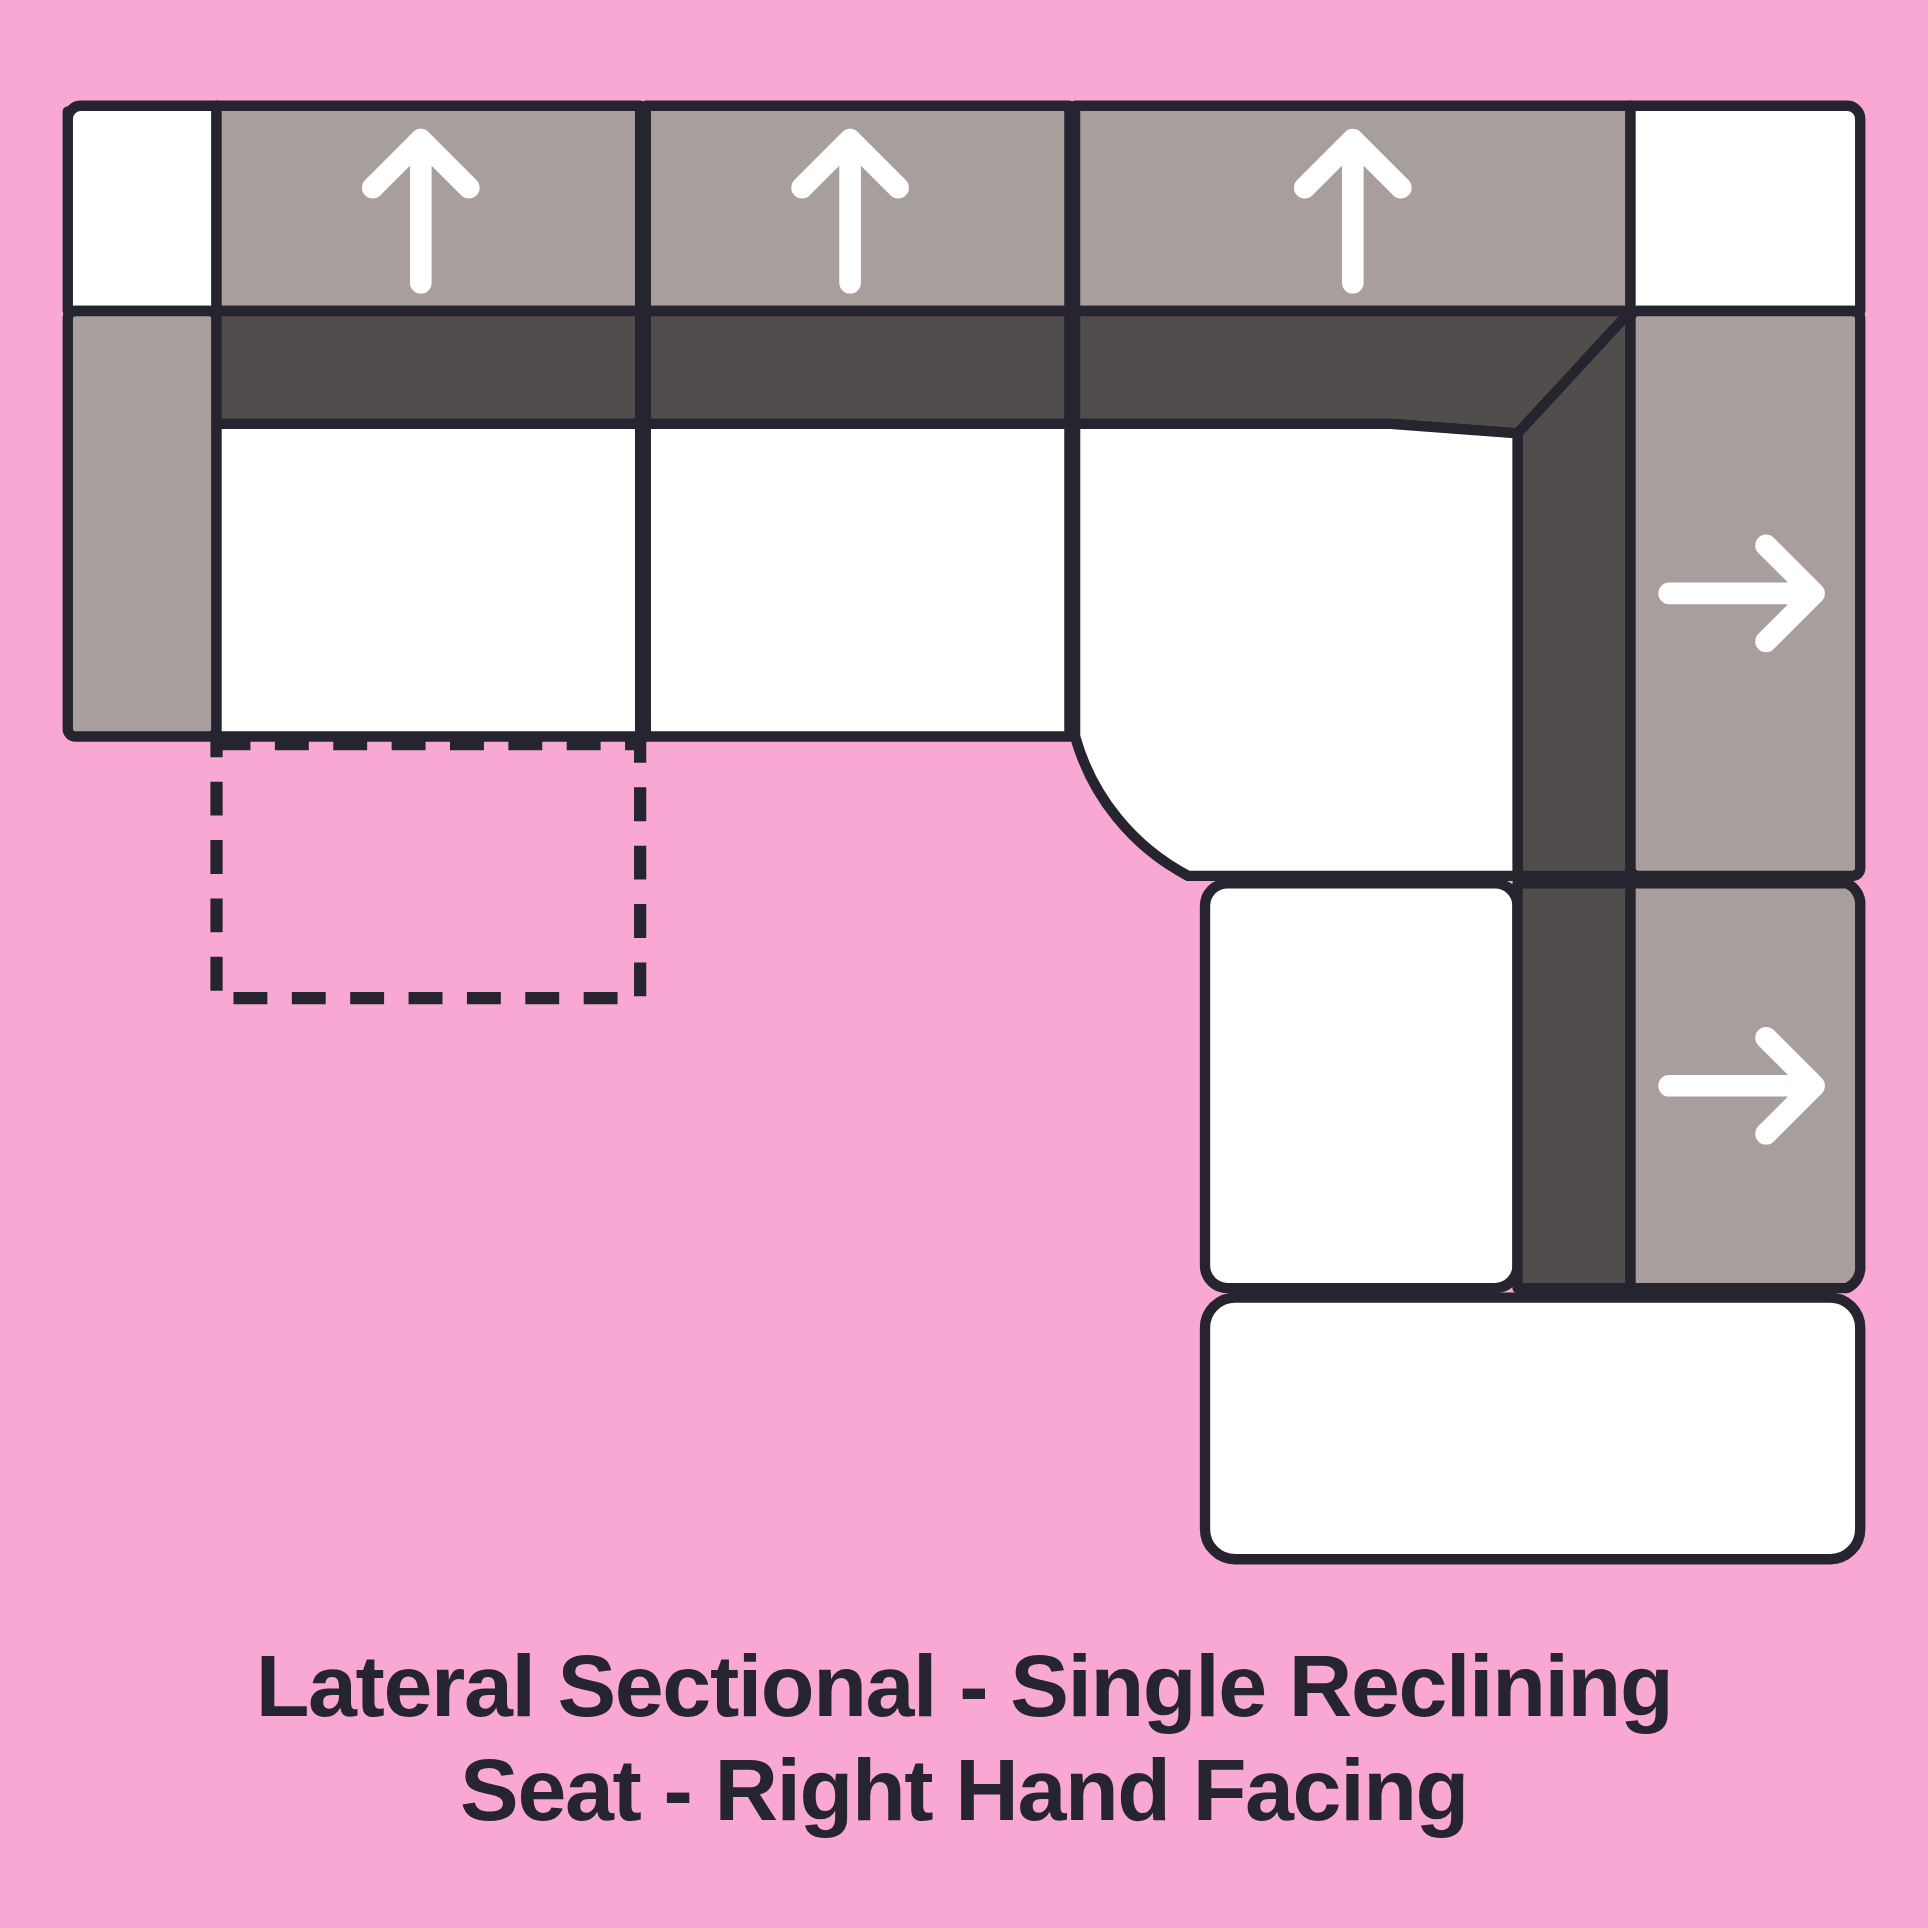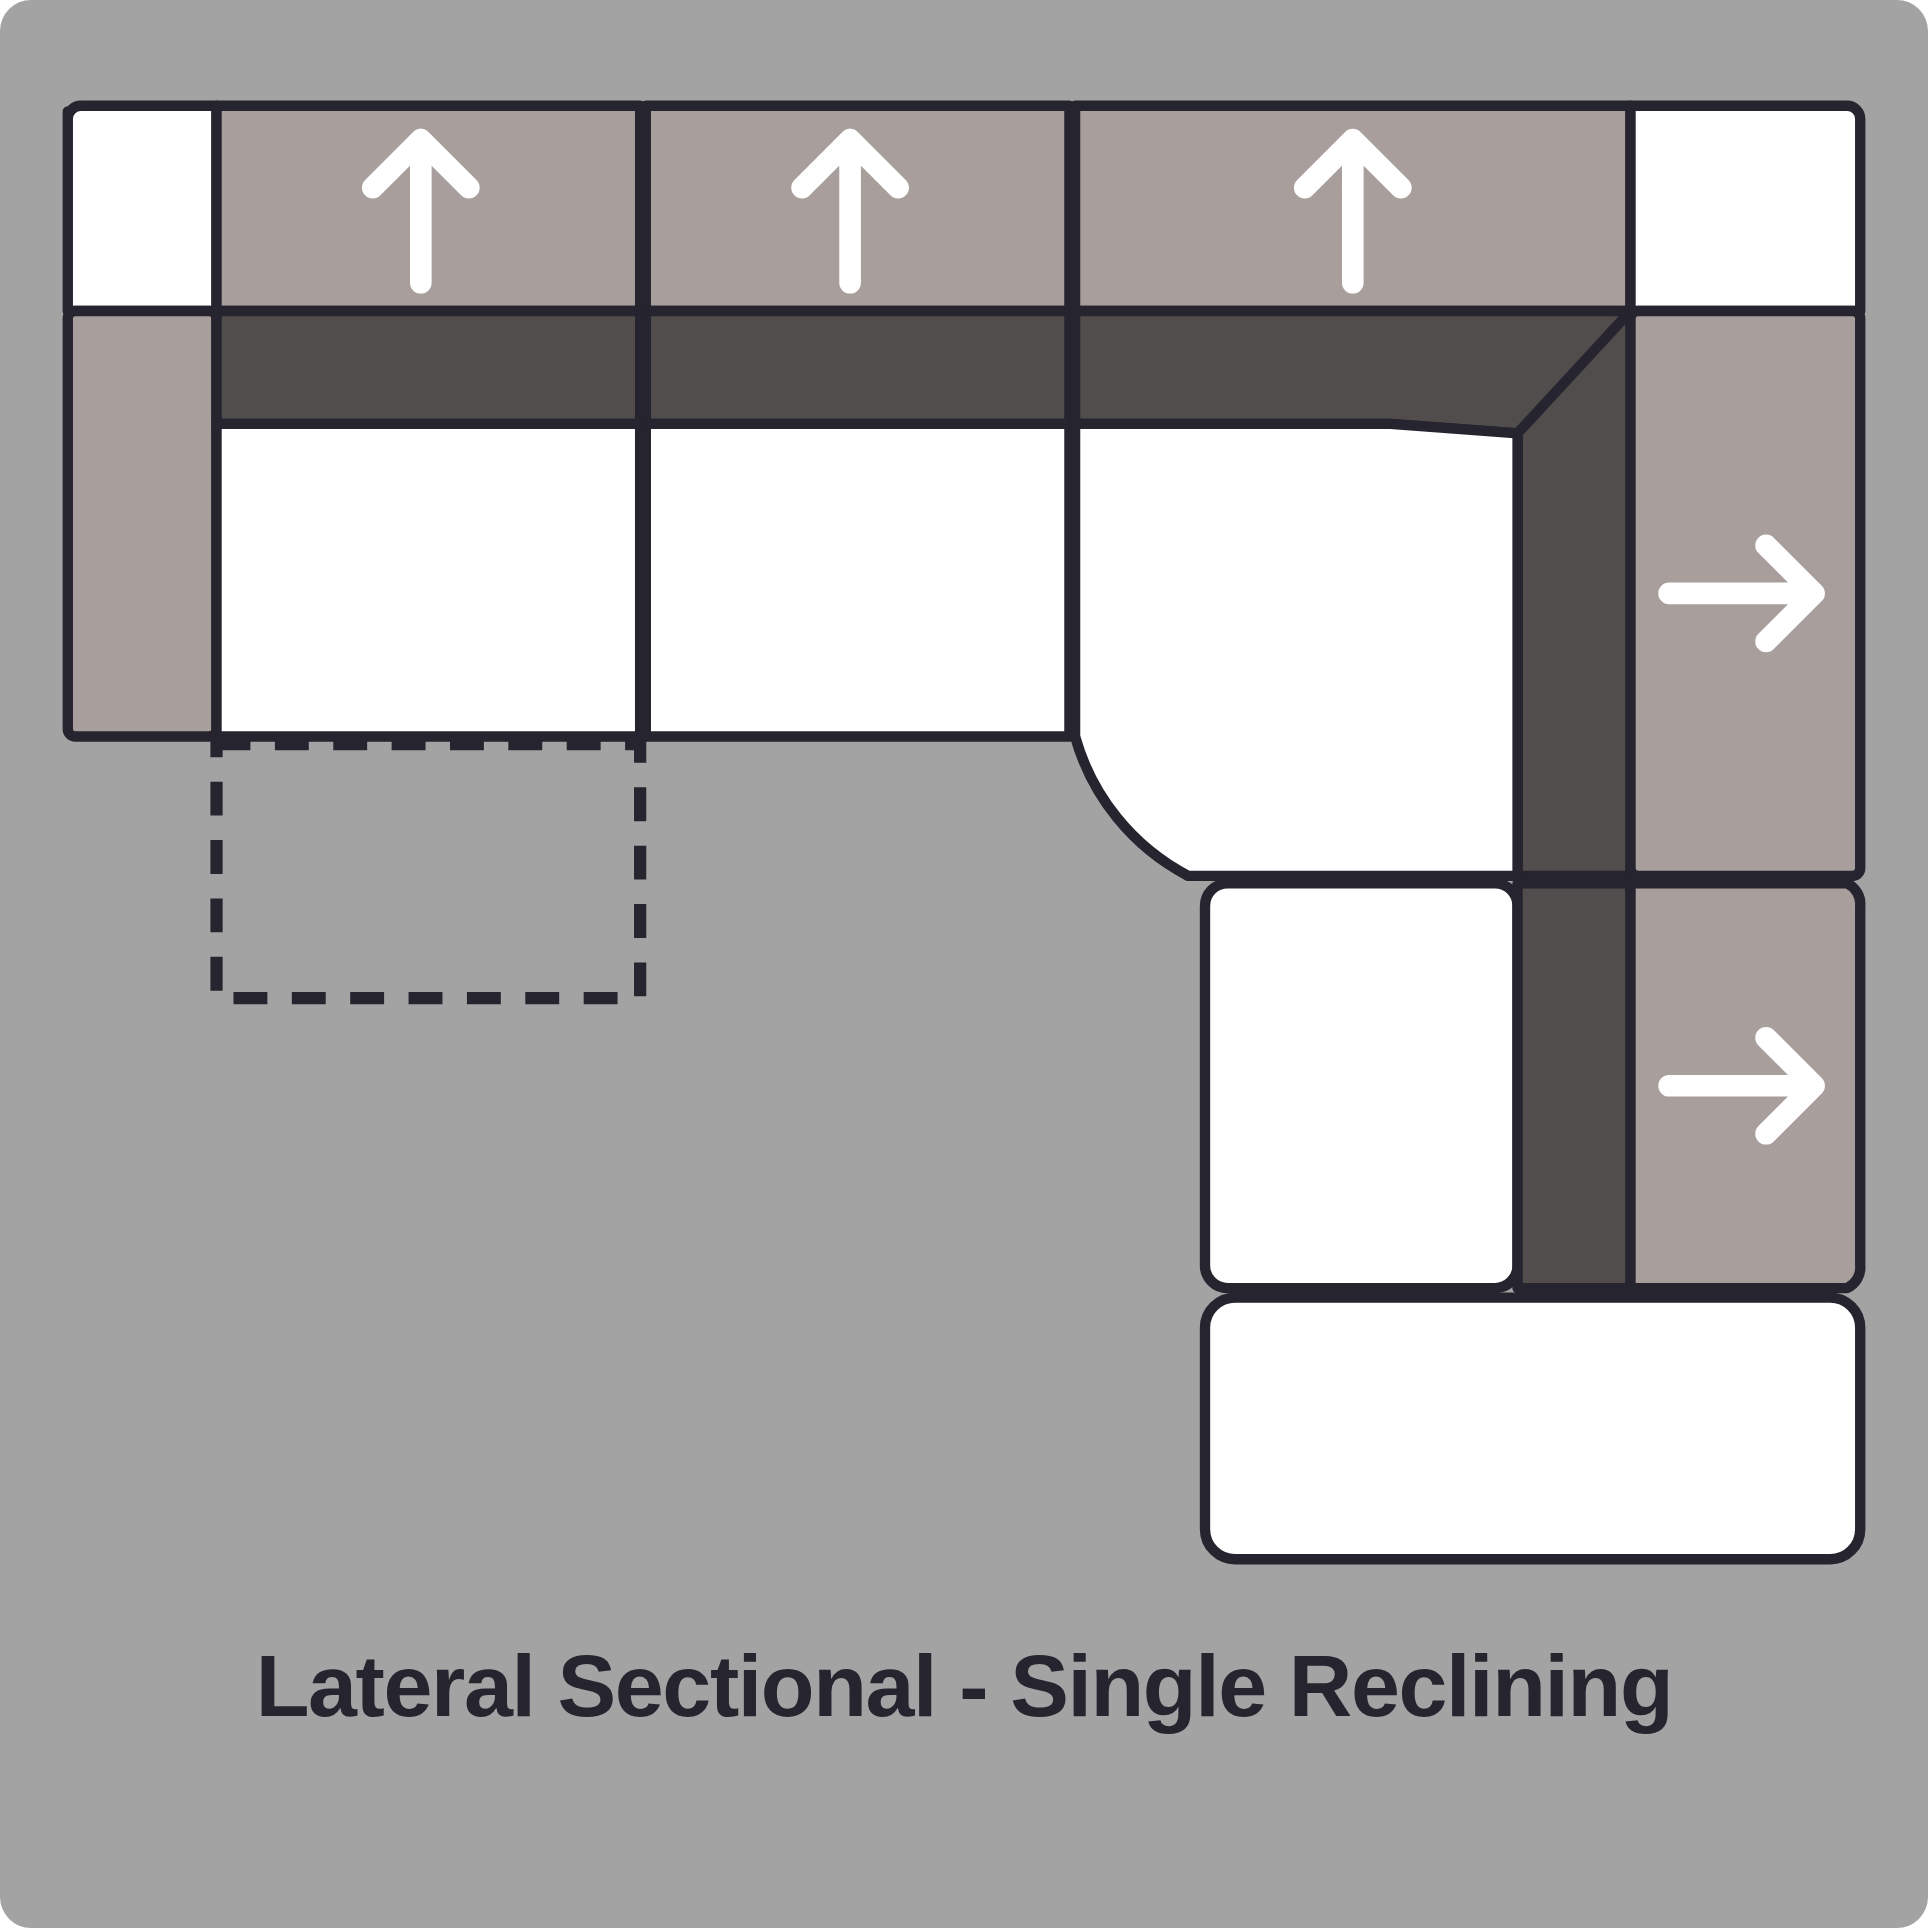--- a/index.html
+++ b/index.html
@@ -10,22 +10,21 @@
   body {
     width: 1928px;
     height: 1928px;
     font-family: "Liberation Sans", sans-serif;
     overflow: hidden;
   }
   #page {
     position: relative;
     width: 1928px;
     height: 1928px;
-    background: #a3a3a3;
-    border-radius: 31px;
+    background: #f9a8d4;
   }
   #diagram-wrap {
     position: absolute;
     left: 0;
     top: 0;
     width: 1928px;
     height: 1601px;
   }
   #diagram-svg {
     display: block;
@@ -150,16 +149,17 @@
 
       <g>
         <rect x="230" y="790" width="450" height="270" fill="none" stroke="#26242E" stroke-width="13" stroke-dasharray="36 26" stroke-linecap="butt"></rect>
       </g>
 
     </svg>
   </div>
 
   <div id="caption">
     <span class="cap-line">Lateral Sectional - Single Reclining</span>
+    <span class="cap-line">Seat - Right Hand Facing</span>
   </div>
 
 </div>
 
 
 </body></html>

